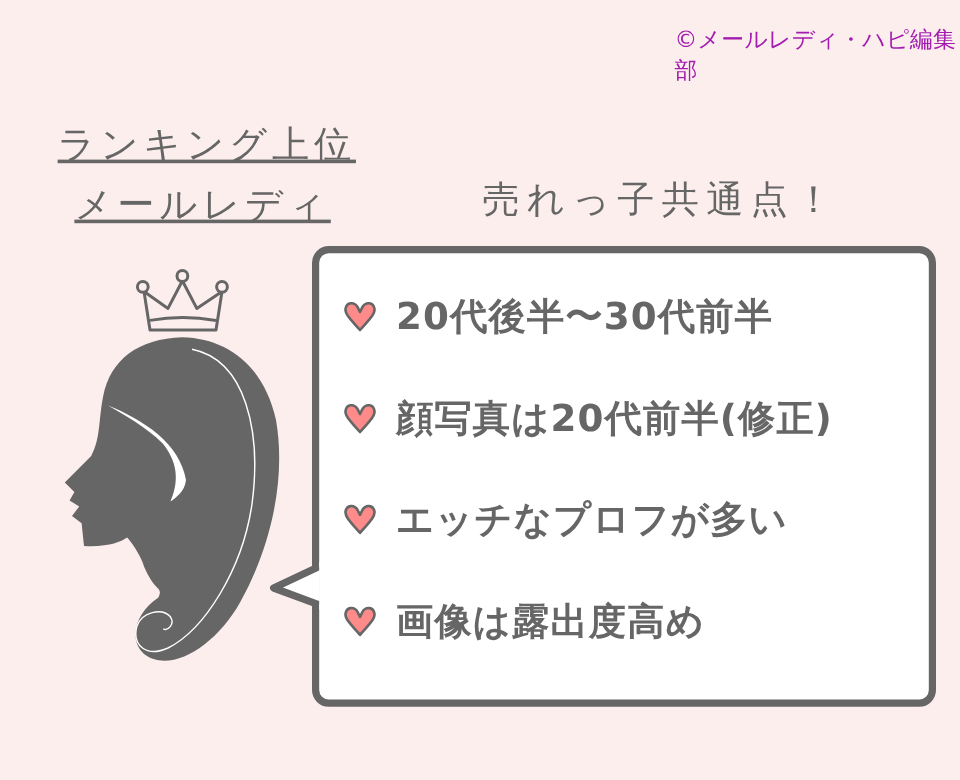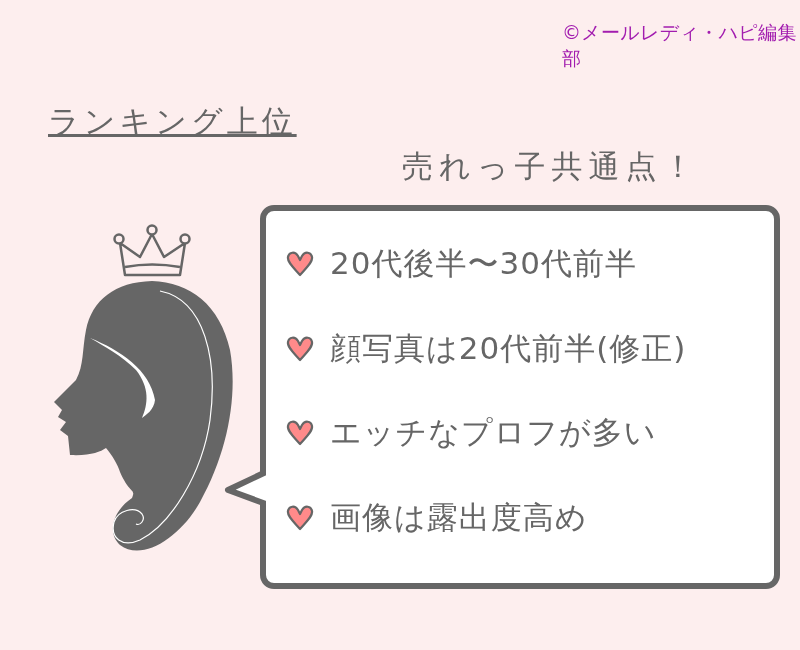--- a/index.html
+++ b/index.html
@@ -41,29 +41,30 @@
   }
   .points {
     position: absolute; left: 284px; top: 246px;
     list-style: none; margin: 0; padding: 0;
   }
   .point {
     display: flex; align-items: center;
     height: 36px; margin-bottom: 48.5px;
   }
   .heart { width: 32px; height: 28px; margin-right: 14px; flex: none; }
-  .point-text { font-size: 31px; color: #666666; letter-spacing: 1px; white-space: nowrap; }
+  .point-text { font-size: 31px; color: #666666; letter-spacing: 1px; white-space: nowrap; font-weight: bold; }
 </style>
 </head>
 <body>
 
 <div class="copyright">©メールレディ・ハピ編集部</div>
 
 <div class="ranking-title">
   <span class="line1">ランキング上位</span>
+  <span class="line2">メールレディ</span>
 </div>
 
 <div class="common-title">売れっ子共通点！</div>
 
 <svg class="silhouette" viewBox="0 0 240 340" xmlns="http://www.w3.org/2000/svg">
 
   <g fill="none" stroke="#666666" stroke-width="2.5" stroke-linejoin="round">
     <path d="M85 55 L80 23 L100 37 L112 14 L124 37 L145 23 L140 55 Z"></path>
     <path d="M85 47 Q112 42 140 47"></path>
     <circle cx="79" cy="19" r="4.5" fill="#fdeeee"></circle>

